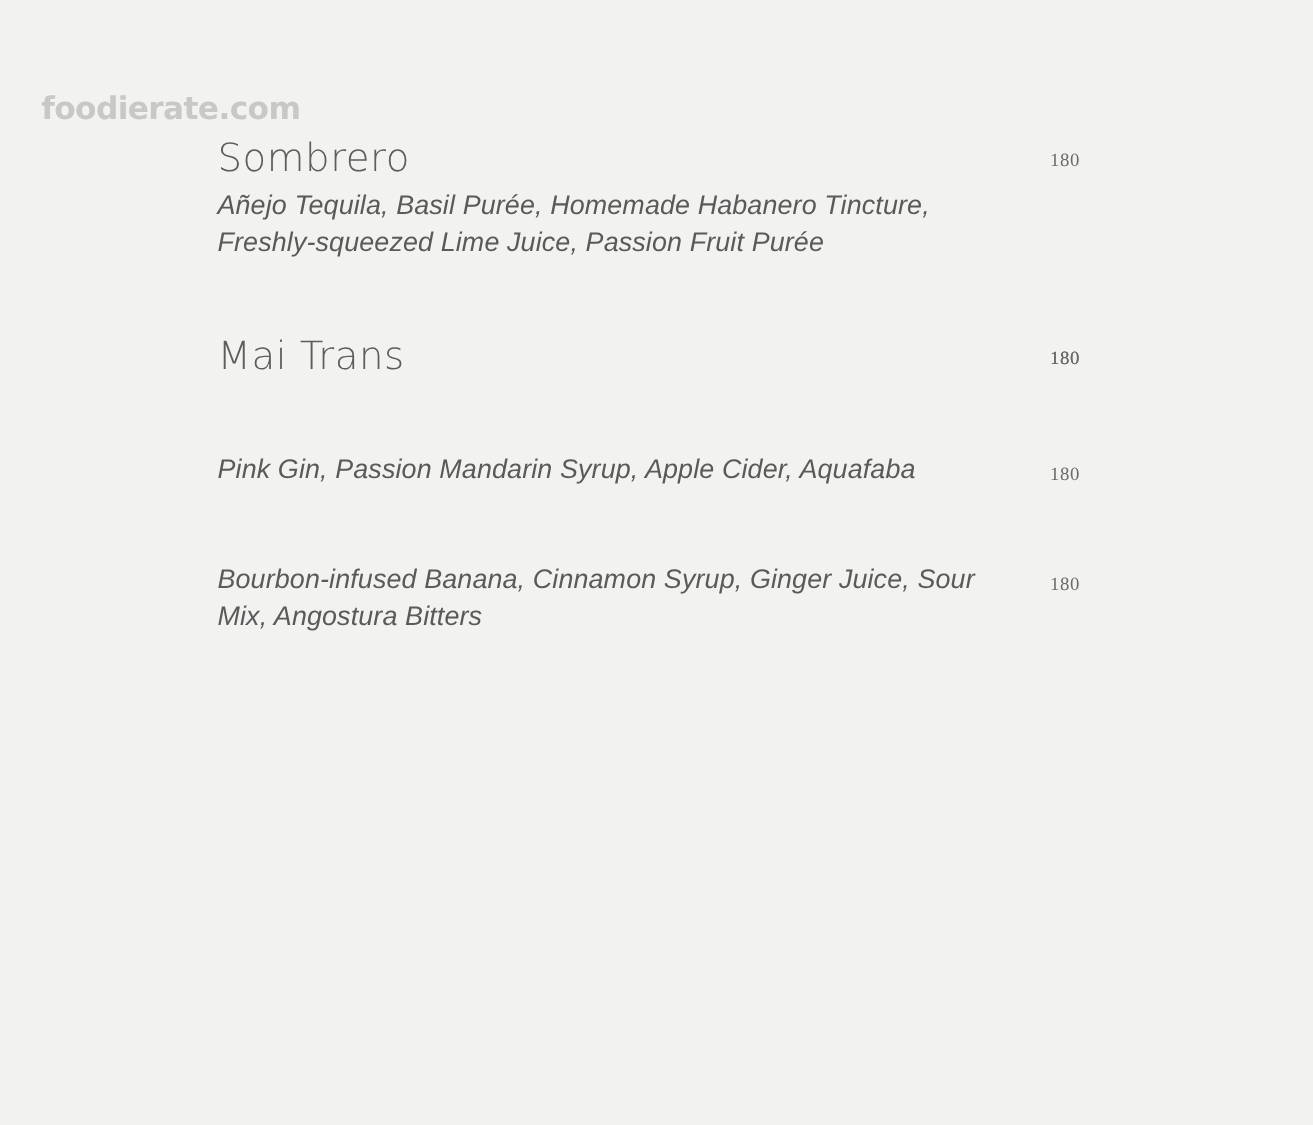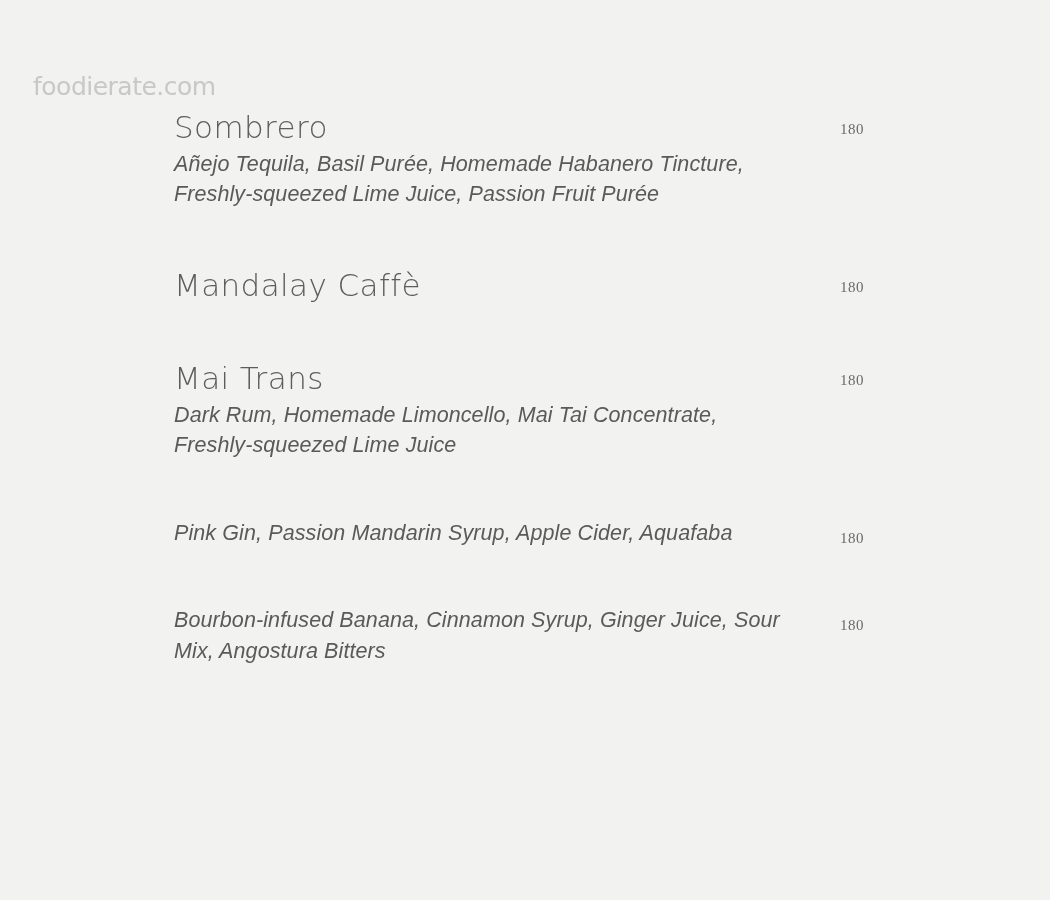--- a/index.html
+++ b/index.html
@@ -13,21 +13,21 @@
     font-family: "Liberation Sans", sans-serif;
     overflow: hidden;
     position: relative;
   }
   .watermark {
     position: absolute;
     left: 33px;
     top: 72px;
     font-family: "DejaVu Sans", sans-serif;
     font-size: 25px;
-    font-weight: normal;
+    font-weight: bold;
     color: #c8c8c4;
     letter-spacing: -0.5px;
     user-select: none;
   }
   .menu {
     position: absolute;
     left: 0;
     top: 0;
     width: 1026px;
     padding-top: 109px;
@@ -75,27 +75,25 @@
 
 <div class="menu">
 
   <div class="menu-item">
     <h2 class="item-name">Sombrero</h2>
     <p class="item-desc">Añejo Tequila, Basil Purée, Homemade Habanero Tincture, Freshly-squeezed Lime Juice, Passion Fruit Purée</p>
     <span class="item-price">180</span>
   </div>
 
   <div class="menu-item">
-    <h2 class="item-name">Mandalay Caffè</h2>
     <span class="item-price">180</span>
   </div>
 
   <div class="menu-item">
     <h2 class="item-name">Mai Trans</h2>
-    <p class="item-desc">Dark Rum, Homemade Limoncello, Mai Tai Concentrate, Freshly-squeezed Lime Juice</p>
     <span class="item-price">180</span>
   </div>
 
   <div class="menu-item">
     <p class="item-desc">Pink Gin, Passion Mandarin Syrup, Apple Cider, Aquafaba</p>
     <span class="item-price">180</span>
   </div>
 
   <div class="menu-item">
     <p class="item-desc">Bourbon-infused Banana, Cinnamon Syrup, Ginger Juice, Sour Mix, Angostura Bitters</p>

